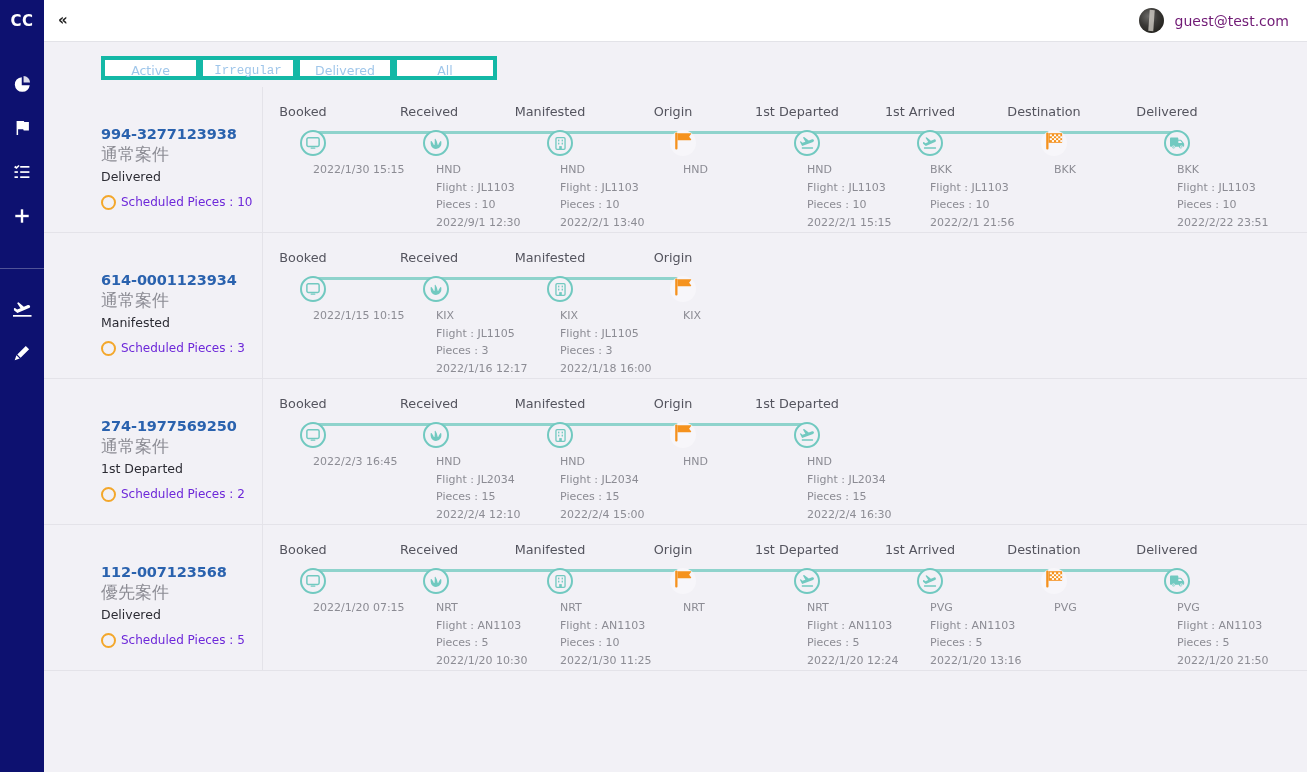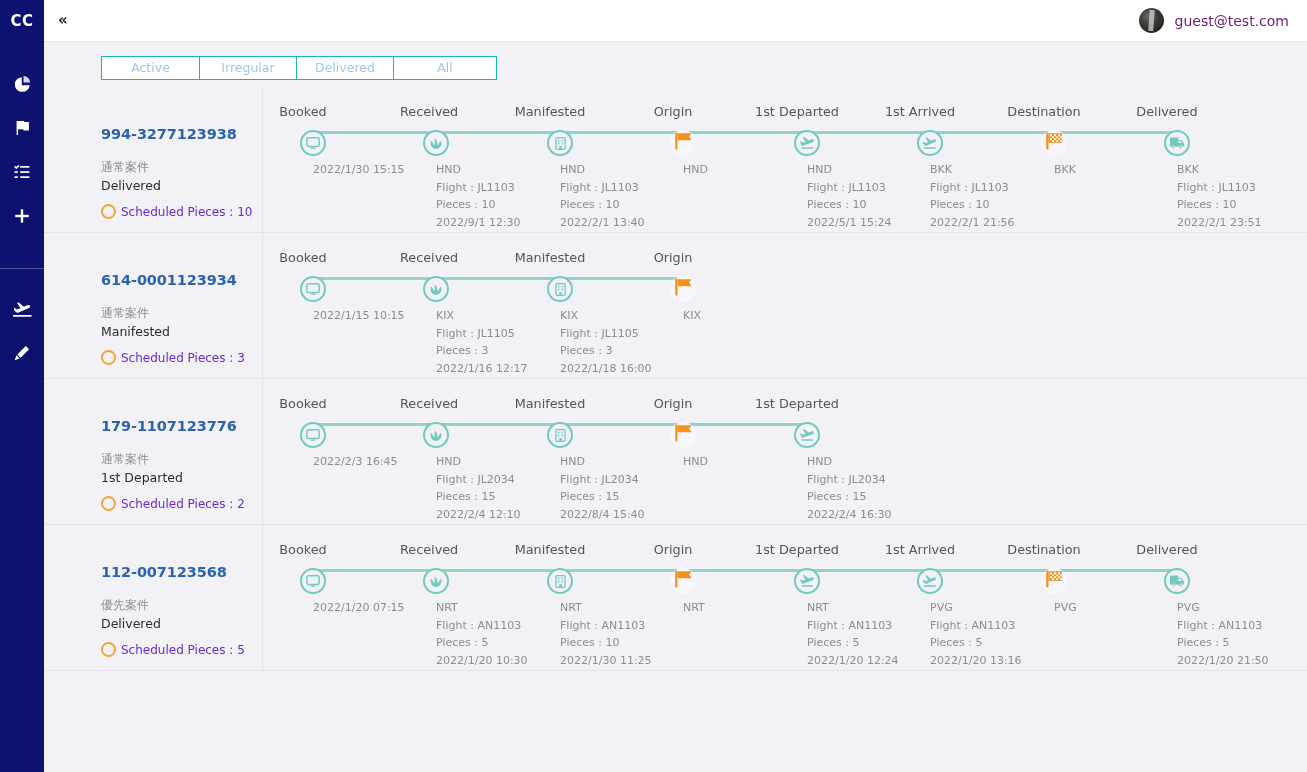--- a/index.html
+++ b/index.html
@@ -55,28 +55,28 @@
     background:#d8d4cc; transform:rotate(4deg); opacity:.75;
   }
   #user-email { font-size: 14px; color: #701a75; }
 
   
   #content { flex: 1 1 auto; background: #f2f1f6; overflow: hidden; position: relative; }
 
   #tabbar { padding: 14px 0 0 57px; }
   #tabs { display: inline-flex; }
   .tab {
-    border: 1px solid #14b8a6; background: #ffffff;
+    border: 4px solid #14b8a6; background: #ffffff;
     color: #9fc6ea; font-size: 12.5px;
     height: 24px; line-height: 22px; text-align: center;
     cursor: pointer; margin-left: -1px;
   }
   .tab:first-child { margin-left: 0; }
   .tab.w1 { width: 99px; }
-  .tab.w2 { width: 98px; }
+  .tab.w2 { width: 98px; font-family: Liberation Mono, monospace; }
   .tab.w3 { width: 98px; }
   .tab.w4 { width: 104px; }
 
   
   #rows { margin-top: 7px; }
   .ship-row {
     position: relative;
     display: flex;
     border-bottom: 1px solid #e4e3e9;
     height: 146px;
@@ -86,21 +86,21 @@
 
   .ship-left {
     width: 161px; flex: 0 0 161px;
     position: relative;
     padding-top: 38px;
   }
   .awb {
     font-size: 14.5px; font-weight: bold; color: #2a62ae;
     letter-spacing: -.1px; cursor: pointer; line-height: 1.25;
   }
-  .ship-type { font-size: 12px; color: #8c8c94; margin-top: 16px; line-height: 1.35; }
+  .ship-type { font-size: 17px; color: #8c8c94; margin-top: 0; line-height: 1.35; }
   .ship-status { font-size: 12.5px; color: #2b2b33; margin-top: 3px; line-height: 1.35; }
   .pieces-line { display: flex; align-items: center; gap: 5px; margin-top: 9px; }
   .pieces-dot {
     width: 15px; height: 15px; border-radius: 50%;
     border: 2px solid #f3a72b; background: transparent; flex: 0 0 15px;
   }
   .pieces-text { font-size: 12px; color: #6d28d9; }
 
   .ship-timeline {
     flex: 1 1 auto; position: relative;
@@ -329,21 +329,21 @@
                           <path d="M18.6 4.3c-.3-.9-1.3-1.3-2.2-1l-4.2 1.5L6.4.5l-1.5.5L8 6.3 4.3 7.6 2.2 5.9l-1.1.4 1.5 2.9 1.3 2.6 13.7-5.2c.9-.4 1.3-1.4 1-2.3z"></path>
                           <rect x="3.4" y="13.4" width="14.2" height="1.7" rx=".5"></rect>
                         </svg>
                       </span>
                     </div>
                   </div>
                   <div class="tl-body">
                     <div>HND</div>
                     <div>Flight : JL1103</div>
                     <div>Pieces : 10</div>
-                    <div>2022/5/1 15:24</div>
+                    <div>2022/2/1 15:15</div>
                   </div>
                 </div>
                 <div class="tl-node lbl-wide" style="left: 667px;">
                   <div class="tl-head">1st Arrived</div>
                   <div class="tl-mark">
                     <div class="circ">
                       <span>
                         <svg width="16" height="14" viewBox="0 0 20 16" fill="#71c9c0">
                           <path d="M1.3 7.1l1-.5 2.1 1.7 3.4-1.4L4.4 1.5l1.4-.7 5.3 4.4 4-1.6c.9-.4 1.9 0 2.2.9.3.9-.1 1.8-1 2.1L4.8 11.7 1.3 9z"></path>
                           <rect x="2.4" y="13.4" width="15.2" height="1.7" rx=".5"></rect>
@@ -398,21 +398,21 @@
                           <circle cx="13.7" cy="11.1" r="1.5" fill="#f2f1f6"></circle>
                           <circle cx="13.7" cy="11.1" r=".8"></circle>
                         </svg>
                       </span>
                     </div>
                   </div>
                   <div class="tl-body">
                     <div>BKK</div>
                     <div>Flight : JL1103</div>
                     <div>Pieces : 10</div>
-                    <div>2022/2/1 23:51</div>
+                    <div>2022/2/22 23:51</div>
                   </div>
                 </div>
               </div>
             </div>
           </div>
           <div class="ship-row">
             <div class="ship-left">
               <div class="awb">614-0001123934</div>
               <div class="ship-type">通常案件</div>
               <div class="ship-status">Manifested</div>
@@ -494,21 +494,21 @@
                   </div>
                   <div class="tl-body">
                     <div>KIX</div>
                   </div>
                 </div>
               </div>
             </div>
           </div>
           <div class="ship-row">
             <div class="ship-left">
-              <div class="awb">179-1107123776</div>
+              <div class="awb">274-1977569250</div>
               <div class="ship-type">通常案件</div>
               <div class="ship-status">1st Departed</div>
               <div class="pieces-line">
                 <span class="pieces-dot"></span>
                 <span class="pieces-text">Scheduled Pieces : 2</span>
               </div>
             </div>
             <div class="ship-timeline">
               <div class="tl-inner">
                 <div class="tl-line" style="left: 50px; width: 494px;"></div>
@@ -560,21 +560,21 @@
                           <rect x="8.4" y="7" width="1.6" height="2.2"></rect>
                           <rect x="5.4" y="11.2" width="3.2" height="4"></rect>
                         </svg>
                       </span>
                     </div>
                   </div>
                   <div class="tl-body">
                     <div>HND</div>
                     <div>Flight : JL2034</div>
                     <div>Pieces : 15</div>
-                    <div>2022/8/4 15:40</div>
+                    <div>2022/2/4 15:00</div>
                   </div>
                 </div>
                 <div class="tl-node" style="left: 420px;">
                   <div class="tl-head">Origin</div>
                   <div class="tl-mark">
                     <div class="flagmark">
                       <span><svg width="22" height="22" viewBox="0 0 22 22">
                           <rect x="3.2" y="2.5" width="2.3" height="17" rx="1" fill="#f5921e"></rect>
                           <path d="M5.5 3.2h13.2c.5 0 .7.5.4.9l-2 2.6 2 2.6c.3.4 0 .9-.4.9H5.5z" fill="#f5921e"></path>
                         </svg></span>

